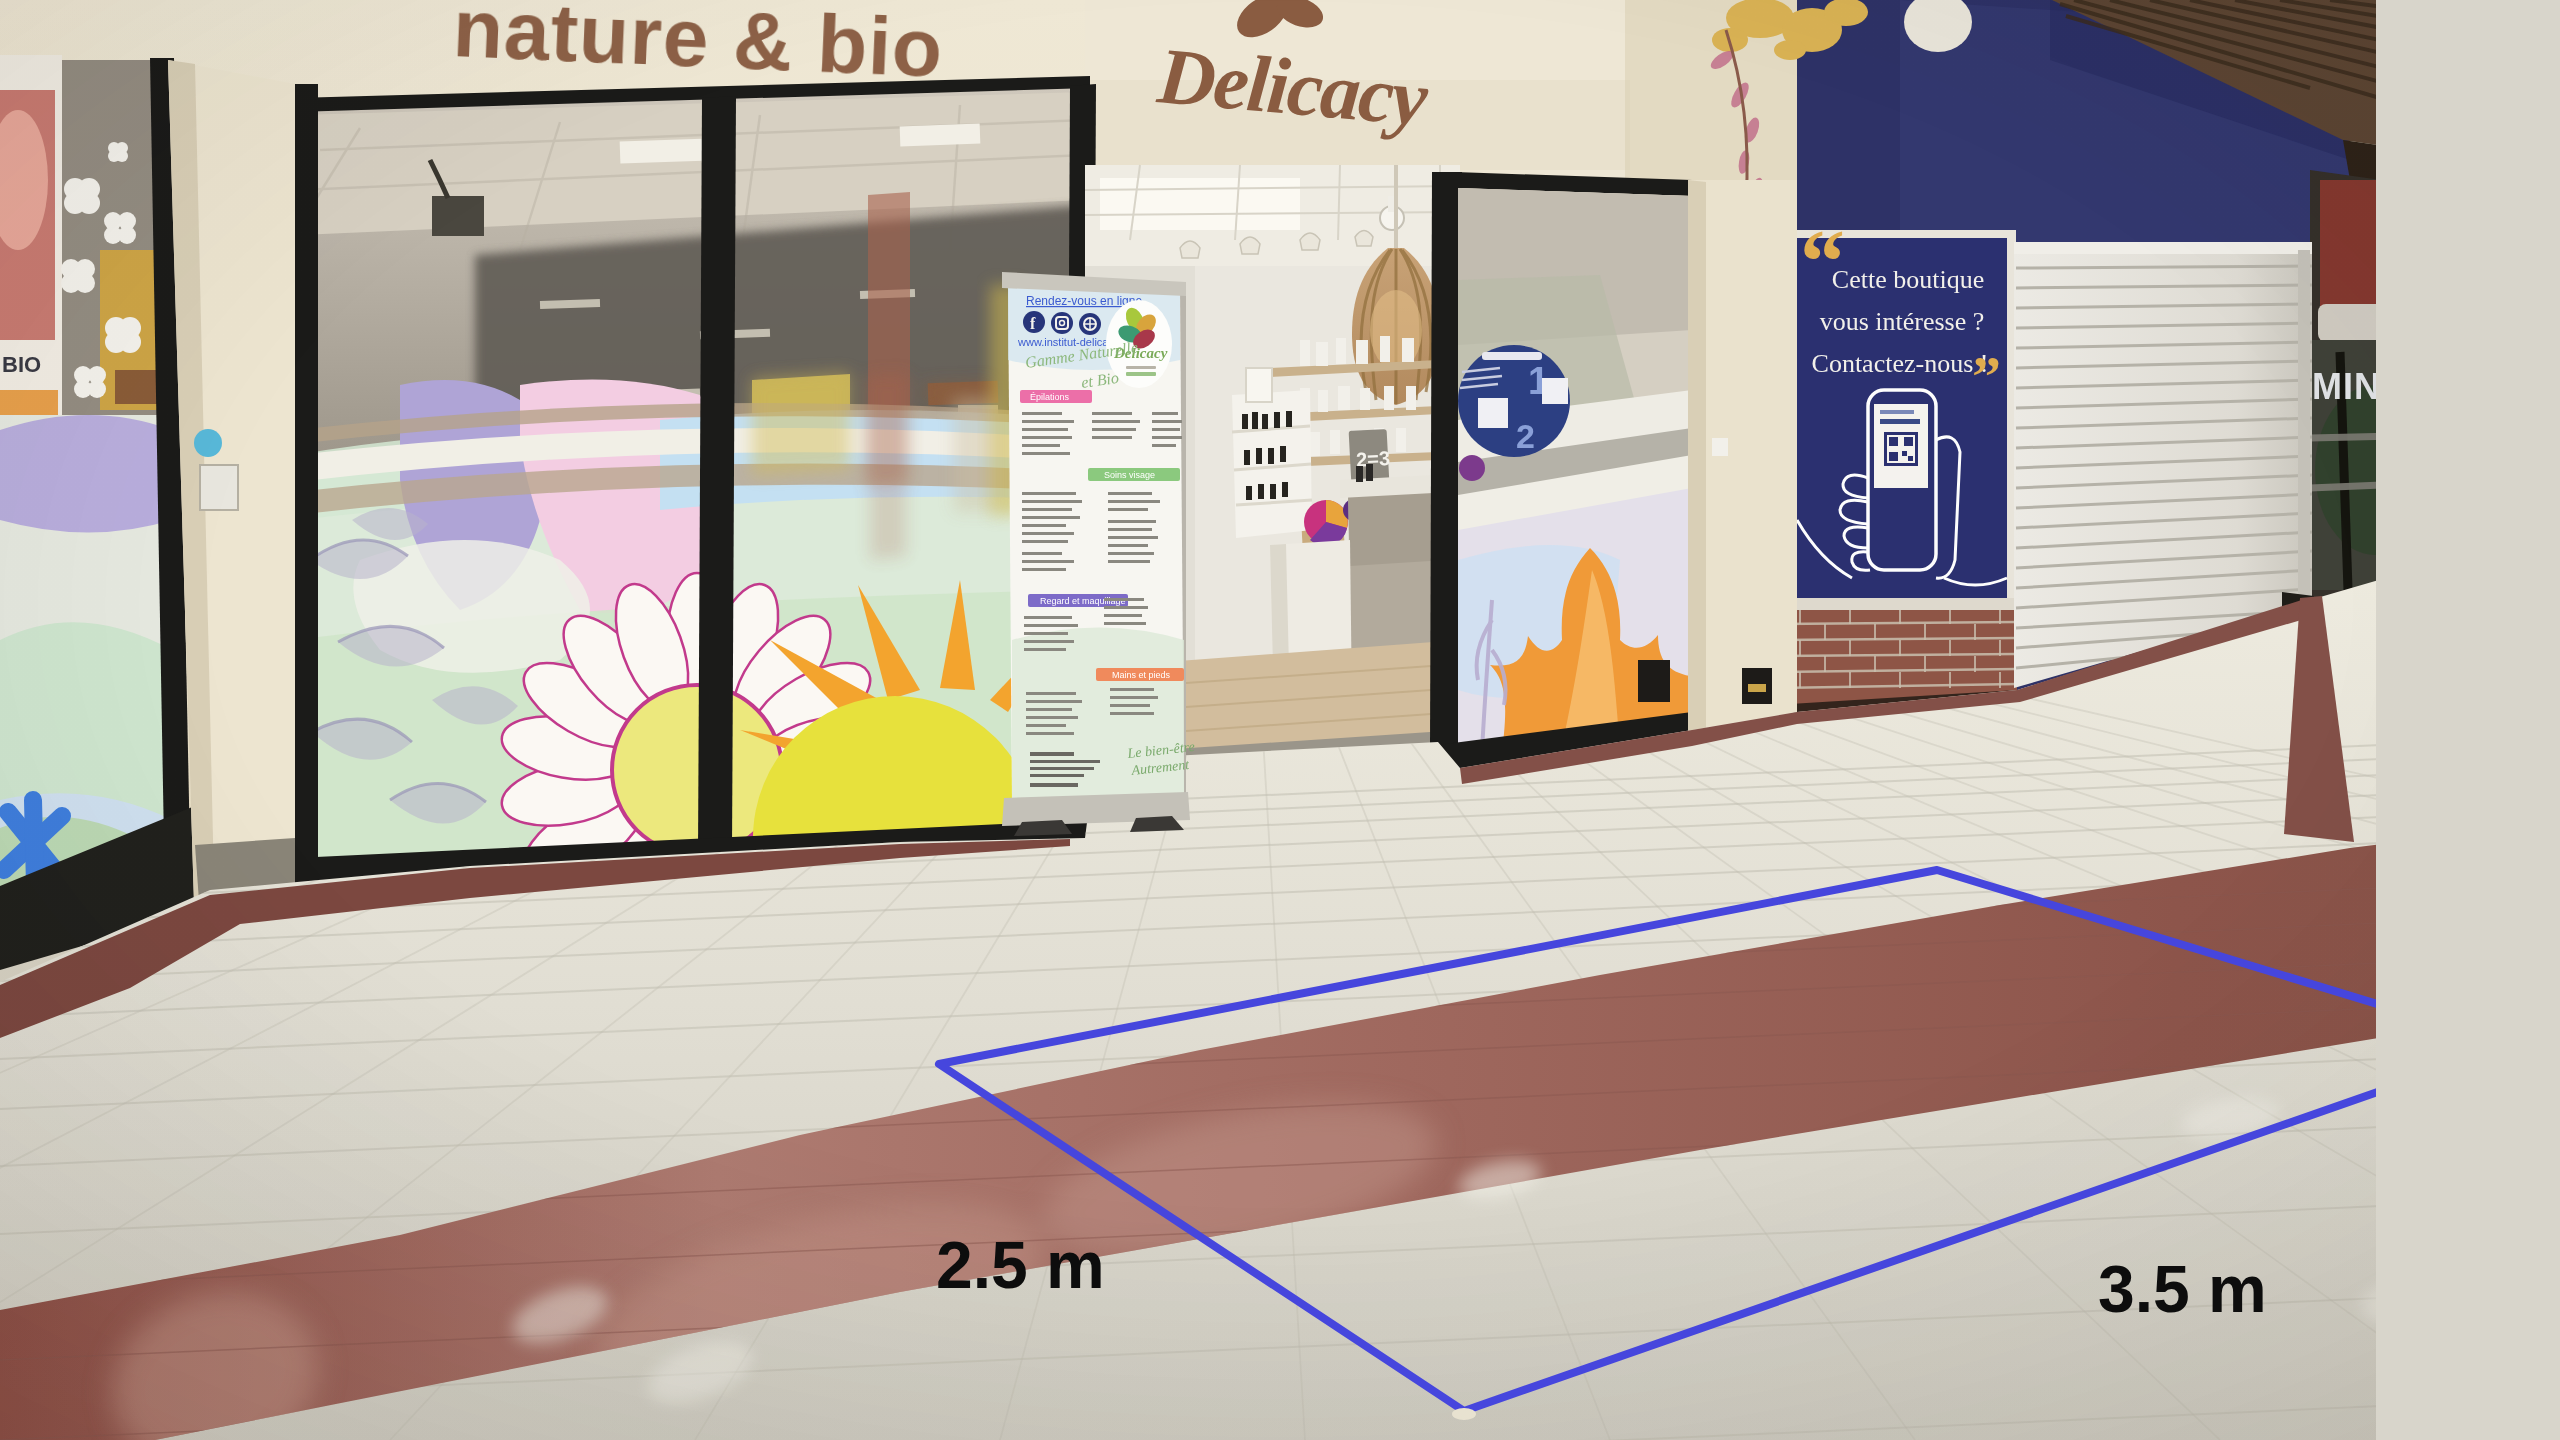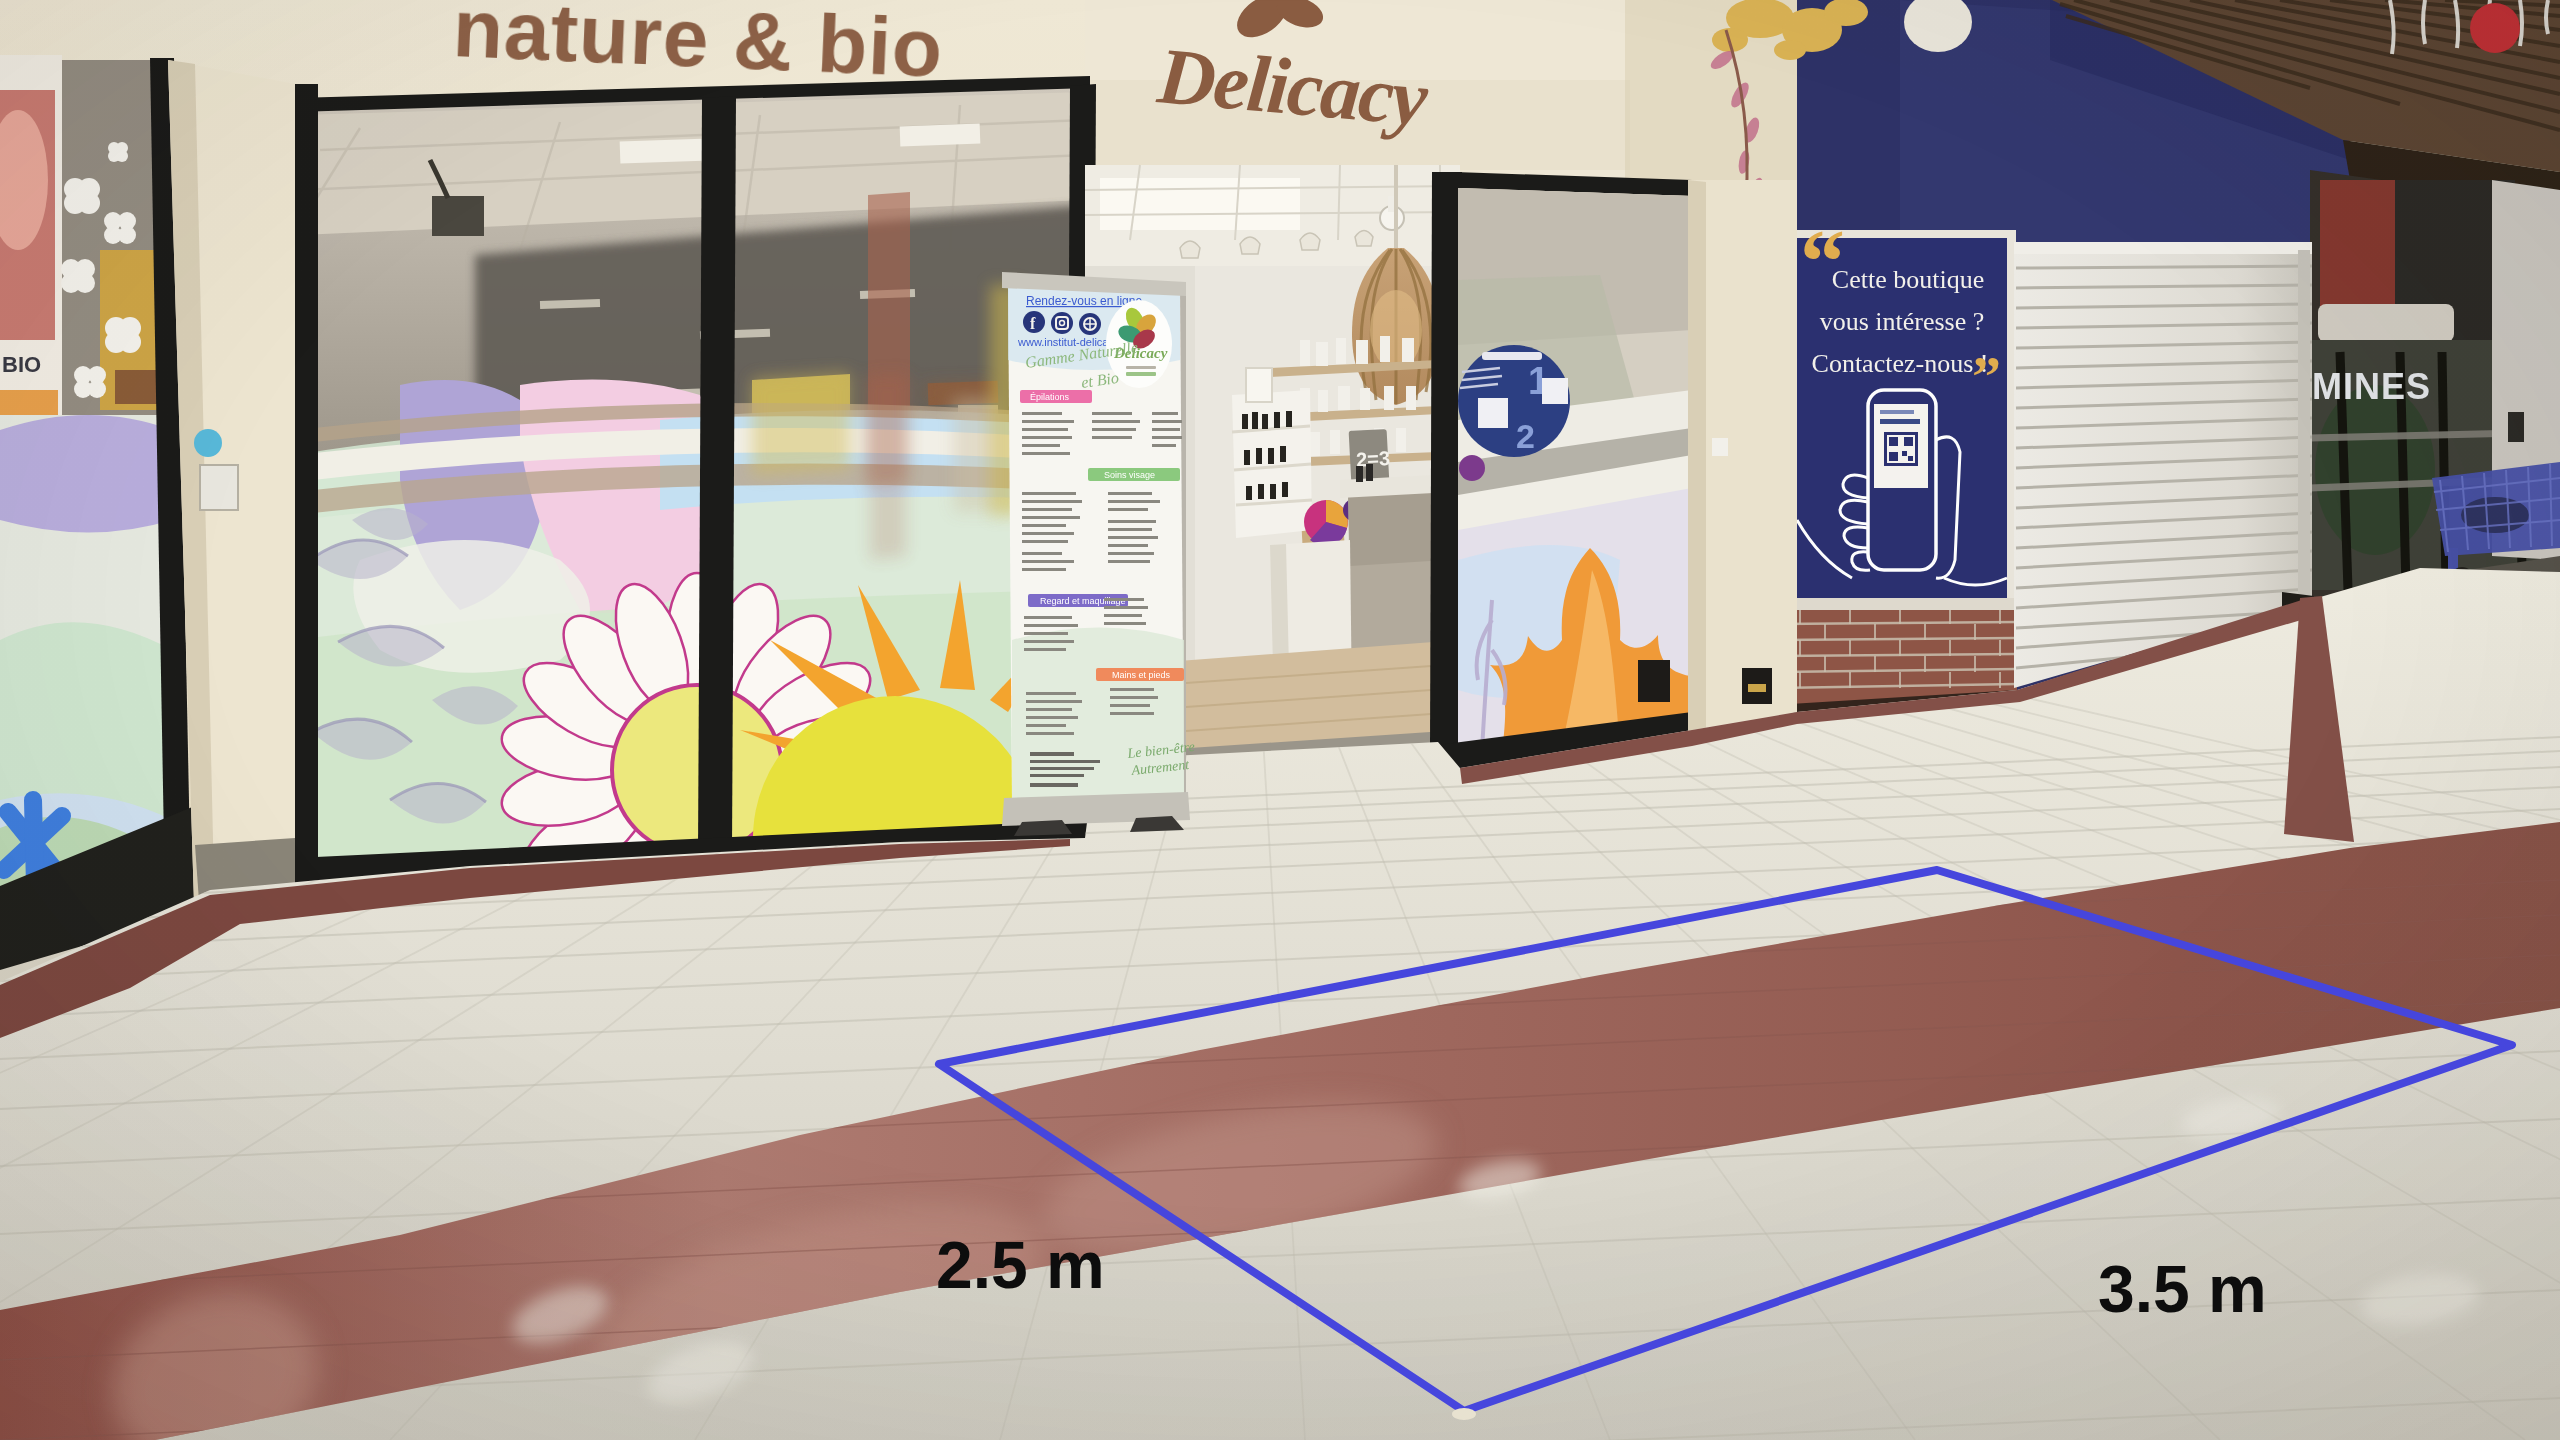--- a/index.html
+++ b/index.html
@@ -1,16 +1,16 @@
 <!DOCTYPE html>
 <html><head>
 <meta charset="utf-8">
 <style>
   html,body{margin:0;padding:0;background:#d8d5cb;}
-  #scene{width:2560px;height:1440px;position:relative;overflow:hidden;font-family:"Liberation Sans",sans-serif;}
+  #scene{width:2376px;height:1440px;position:relative;overflow:hidden;font-family:"Liberation Sans",sans-serif;}
   svg{display:block;}
 </style>
 </head>
 <body>
 <div id="scene">
 <svg width="2560" height="1440" viewBox="0 0 2560 1440" xmlns="http://www.w3.org/2000/svg">
 <defs>
 <linearGradient id="wallg" x1="0" y1="0" x2="0" y2="1">
   <stop offset="0" stop-color="#efe8d5"></stop>
           <stop offset="1" stop-color="#e5dabf"></stop>

